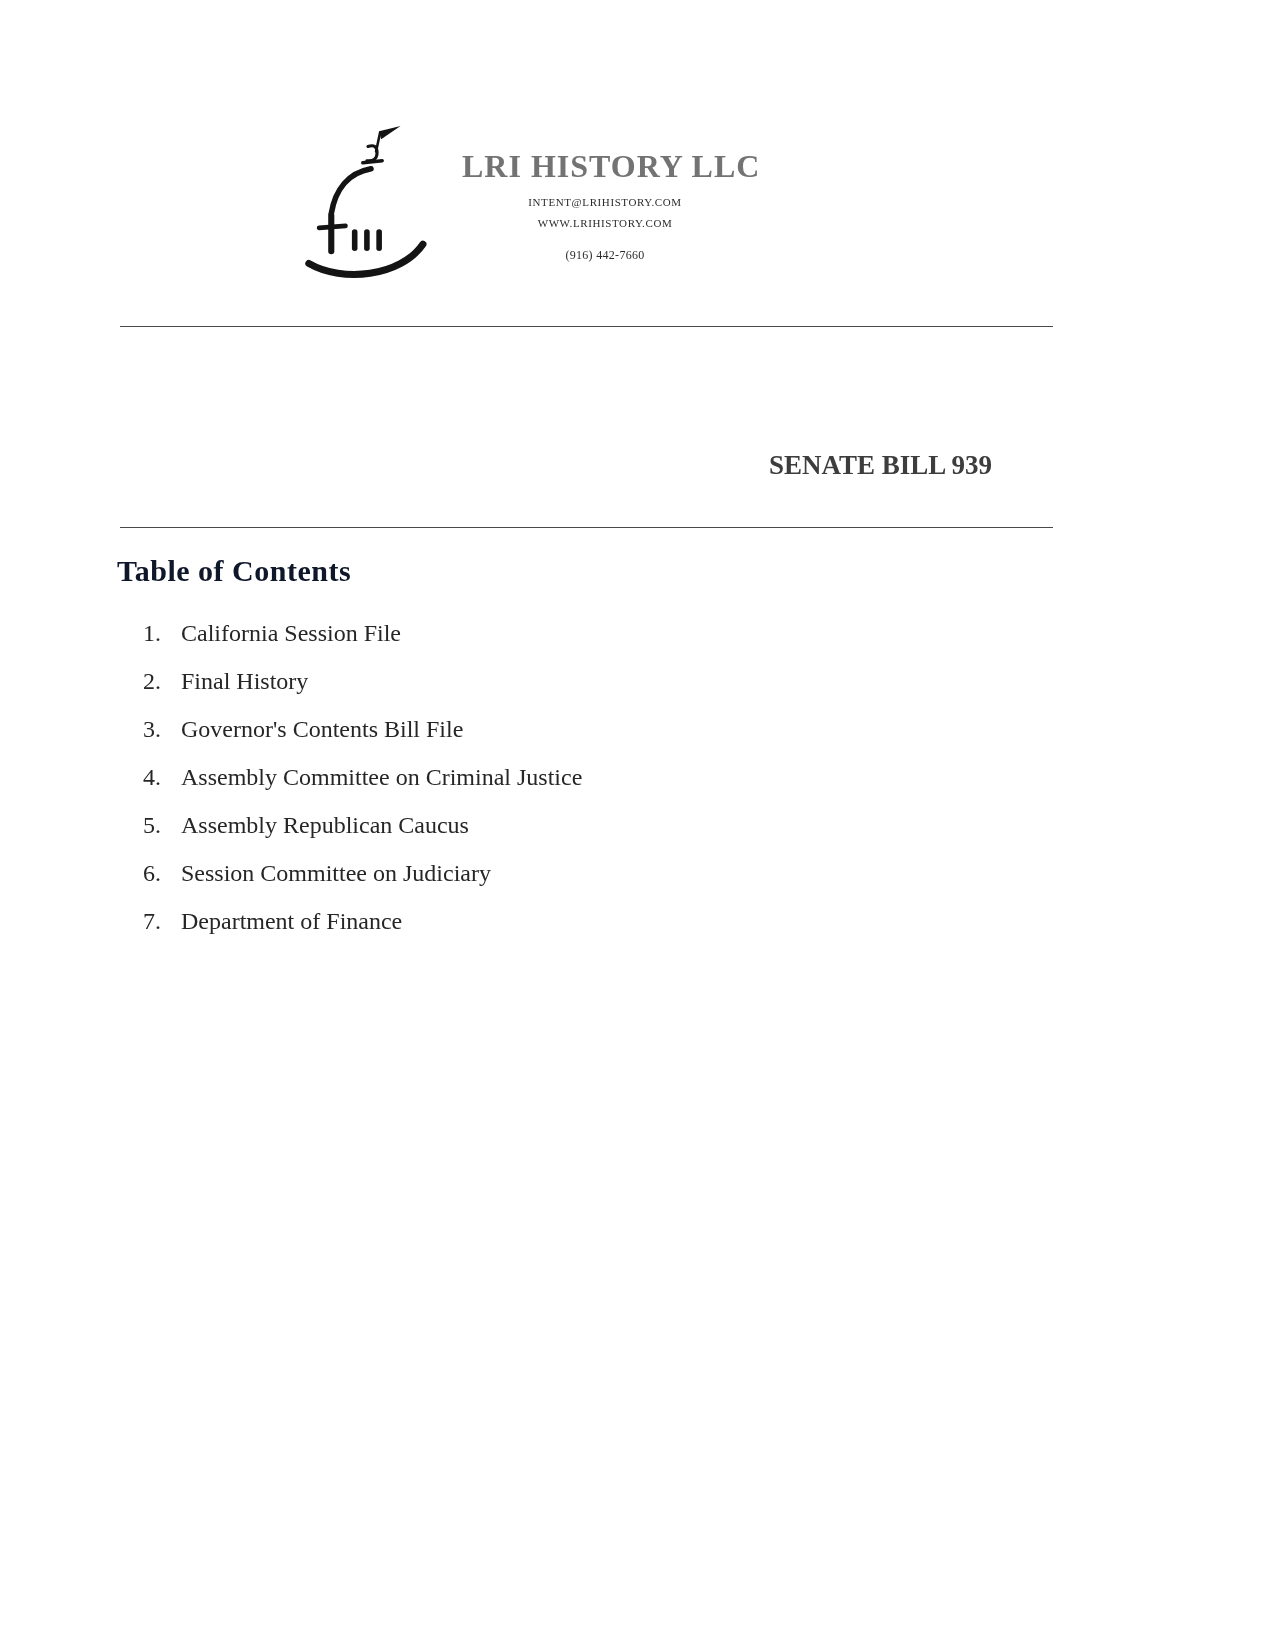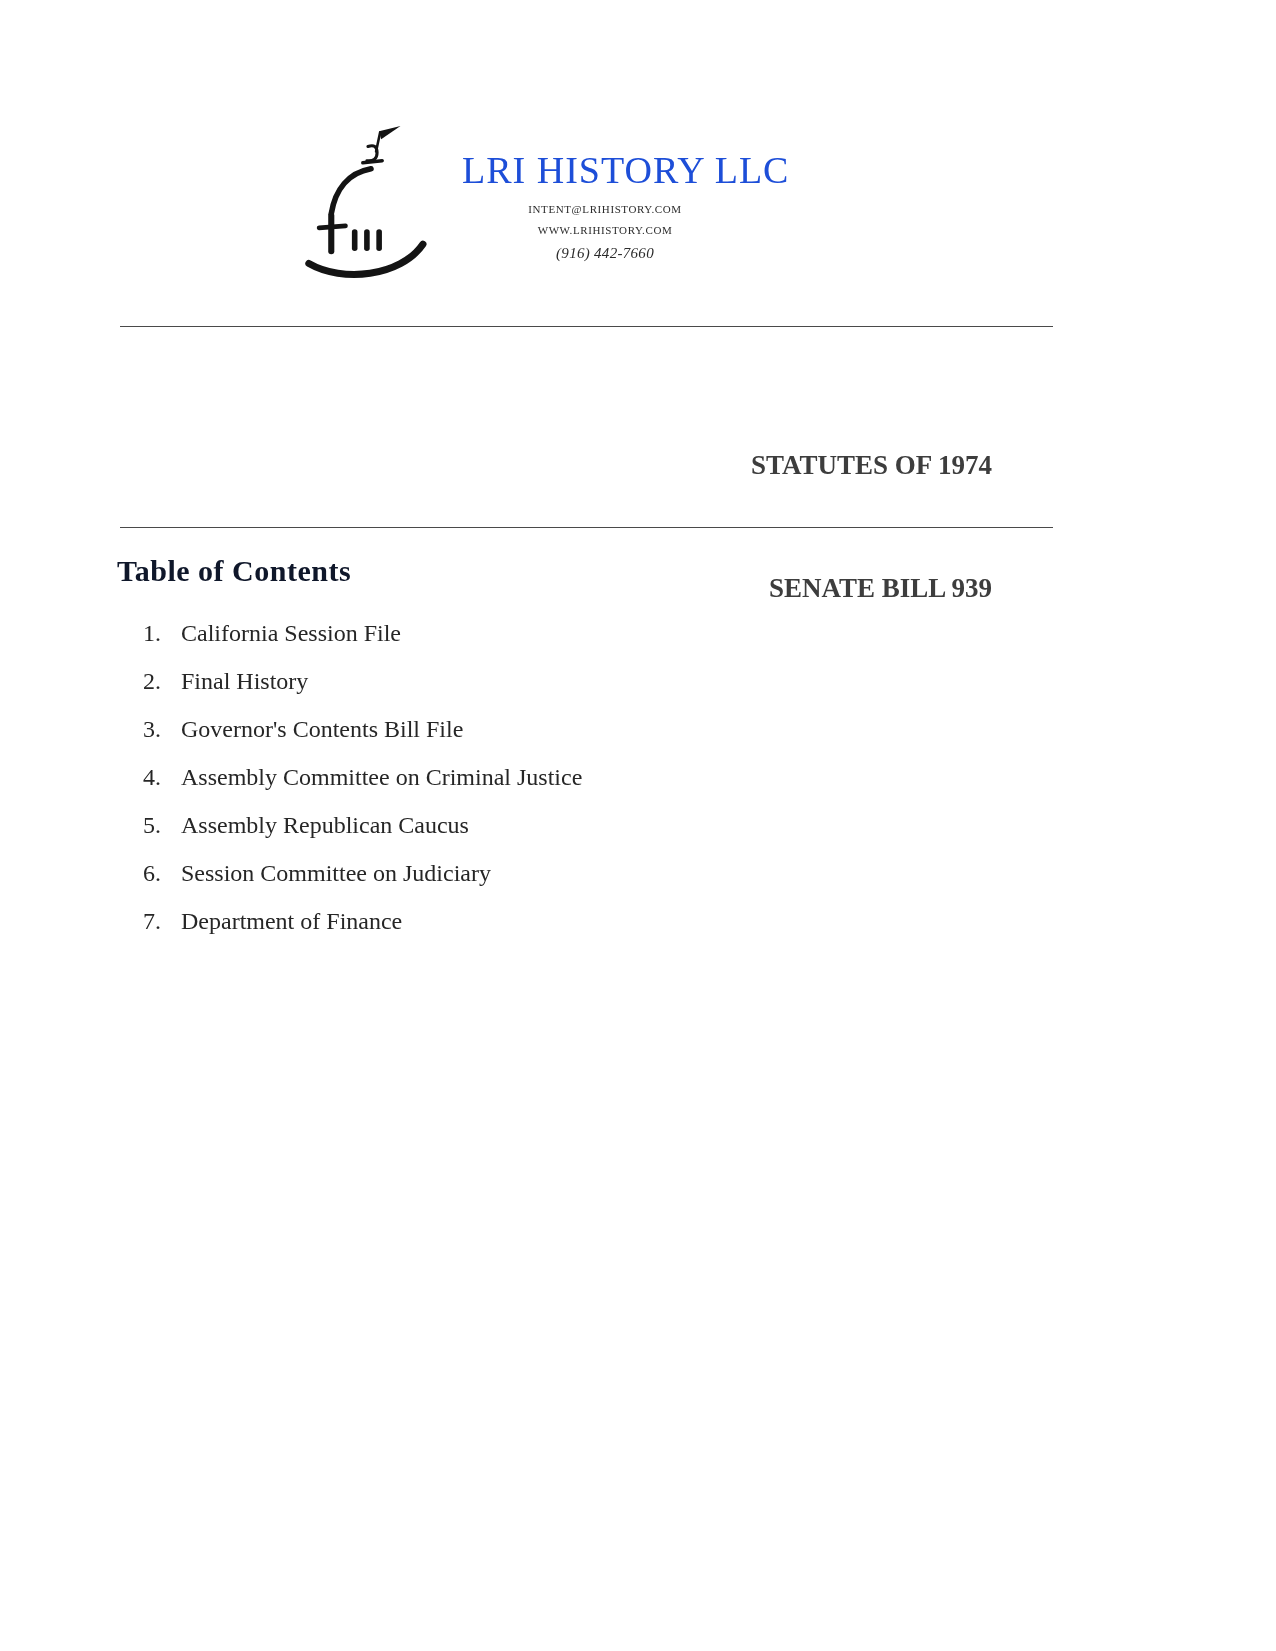--- a/index.html
+++ b/index.html
@@ -26,38 +26,38 @@
     height: 168px;
   }
   .header-text {
     position: absolute;
     left: 462px;
     top: 148px;
     width: 286px;
     text-align: center;
   }
   .company-name {
-    font-size: 38px;
+    font-size: 32px;
     letter-spacing: 1px;
-    color: #1d4ed8;
+    color: #737373;
     white-space: nowrap;
+    font-weight: bold;
   }
   .contact-line {
     font-size: 11px;
     letter-spacing: 0.6px;
     color: #2b2b2b;
     margin-top: 11px;
     white-space: nowrap;
   }
   .contact-line.website { margin-top: 9px; font-family: Liberation Serif, serif; }
   .contact-line.phone {
-    font-size: 15px;
+    font-size: 12px;
     letter-spacing: 0.3px;
-    margin-top: 9px;
-    font-style: italic;
+    margin-top: 19px;
   }
 
   
   .rule {
     position: absolute;
     left: 120px;
     width: 933px;
     height: 0;
     border-top: 1.6px solid #4a4a4a;
   }
@@ -143,21 +143,20 @@
   <div class="header-text">
     <div class="company-name">LRI HISTORY LLC</div>
     <div class="contact-line email">INTENT@LRIHISTORY.COM</div>
     <div class="contact-line website">WWW.LRIHISTORY.COM</div>
     <div class="contact-line phone">(916) 442-7660</div>
   </div>
 
   <div class="rule rule-top"></div>
 
   <div class="statute-block">
-    <div>STATUTES OF 1974</div>
     <div>SENATE BILL 939</div>
   </div>
 
   <div class="rule rule-bottom"></div>
 
   <div class="toc-title">Table of Contents</div>
 
   <ol class="toc-list">
     <li class="toc-item">
       <span class="toc-number">1.</span>

